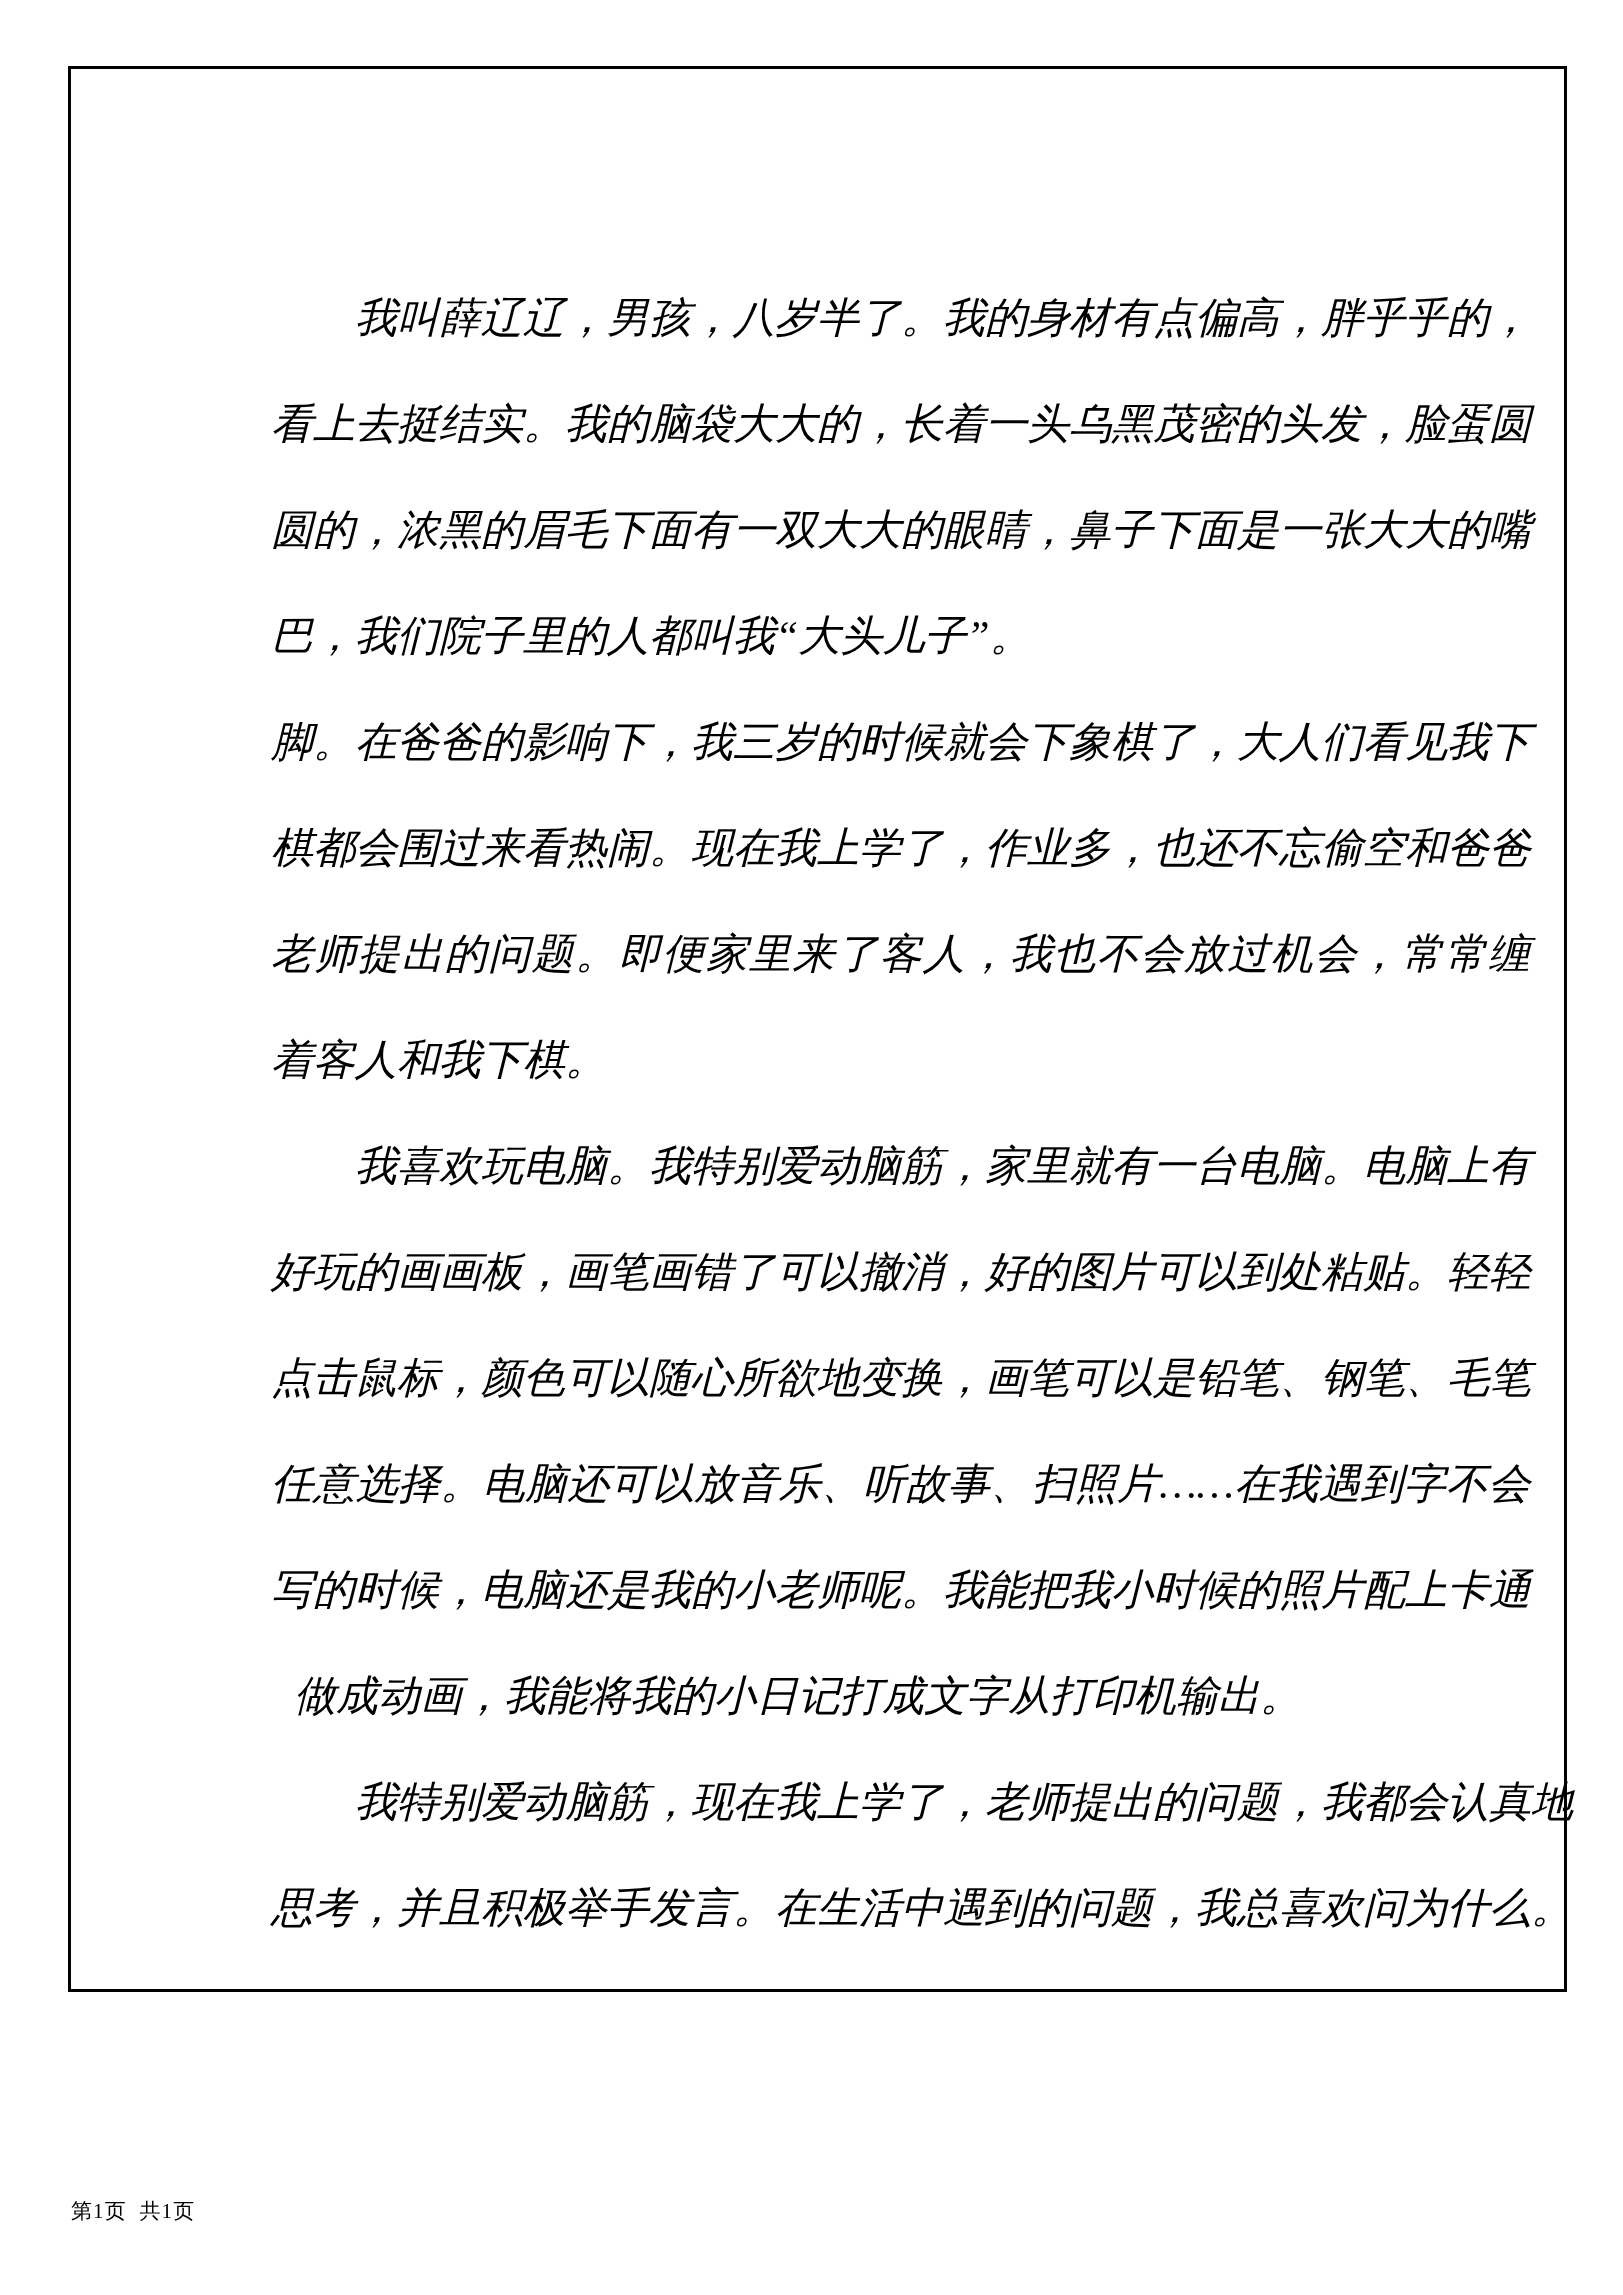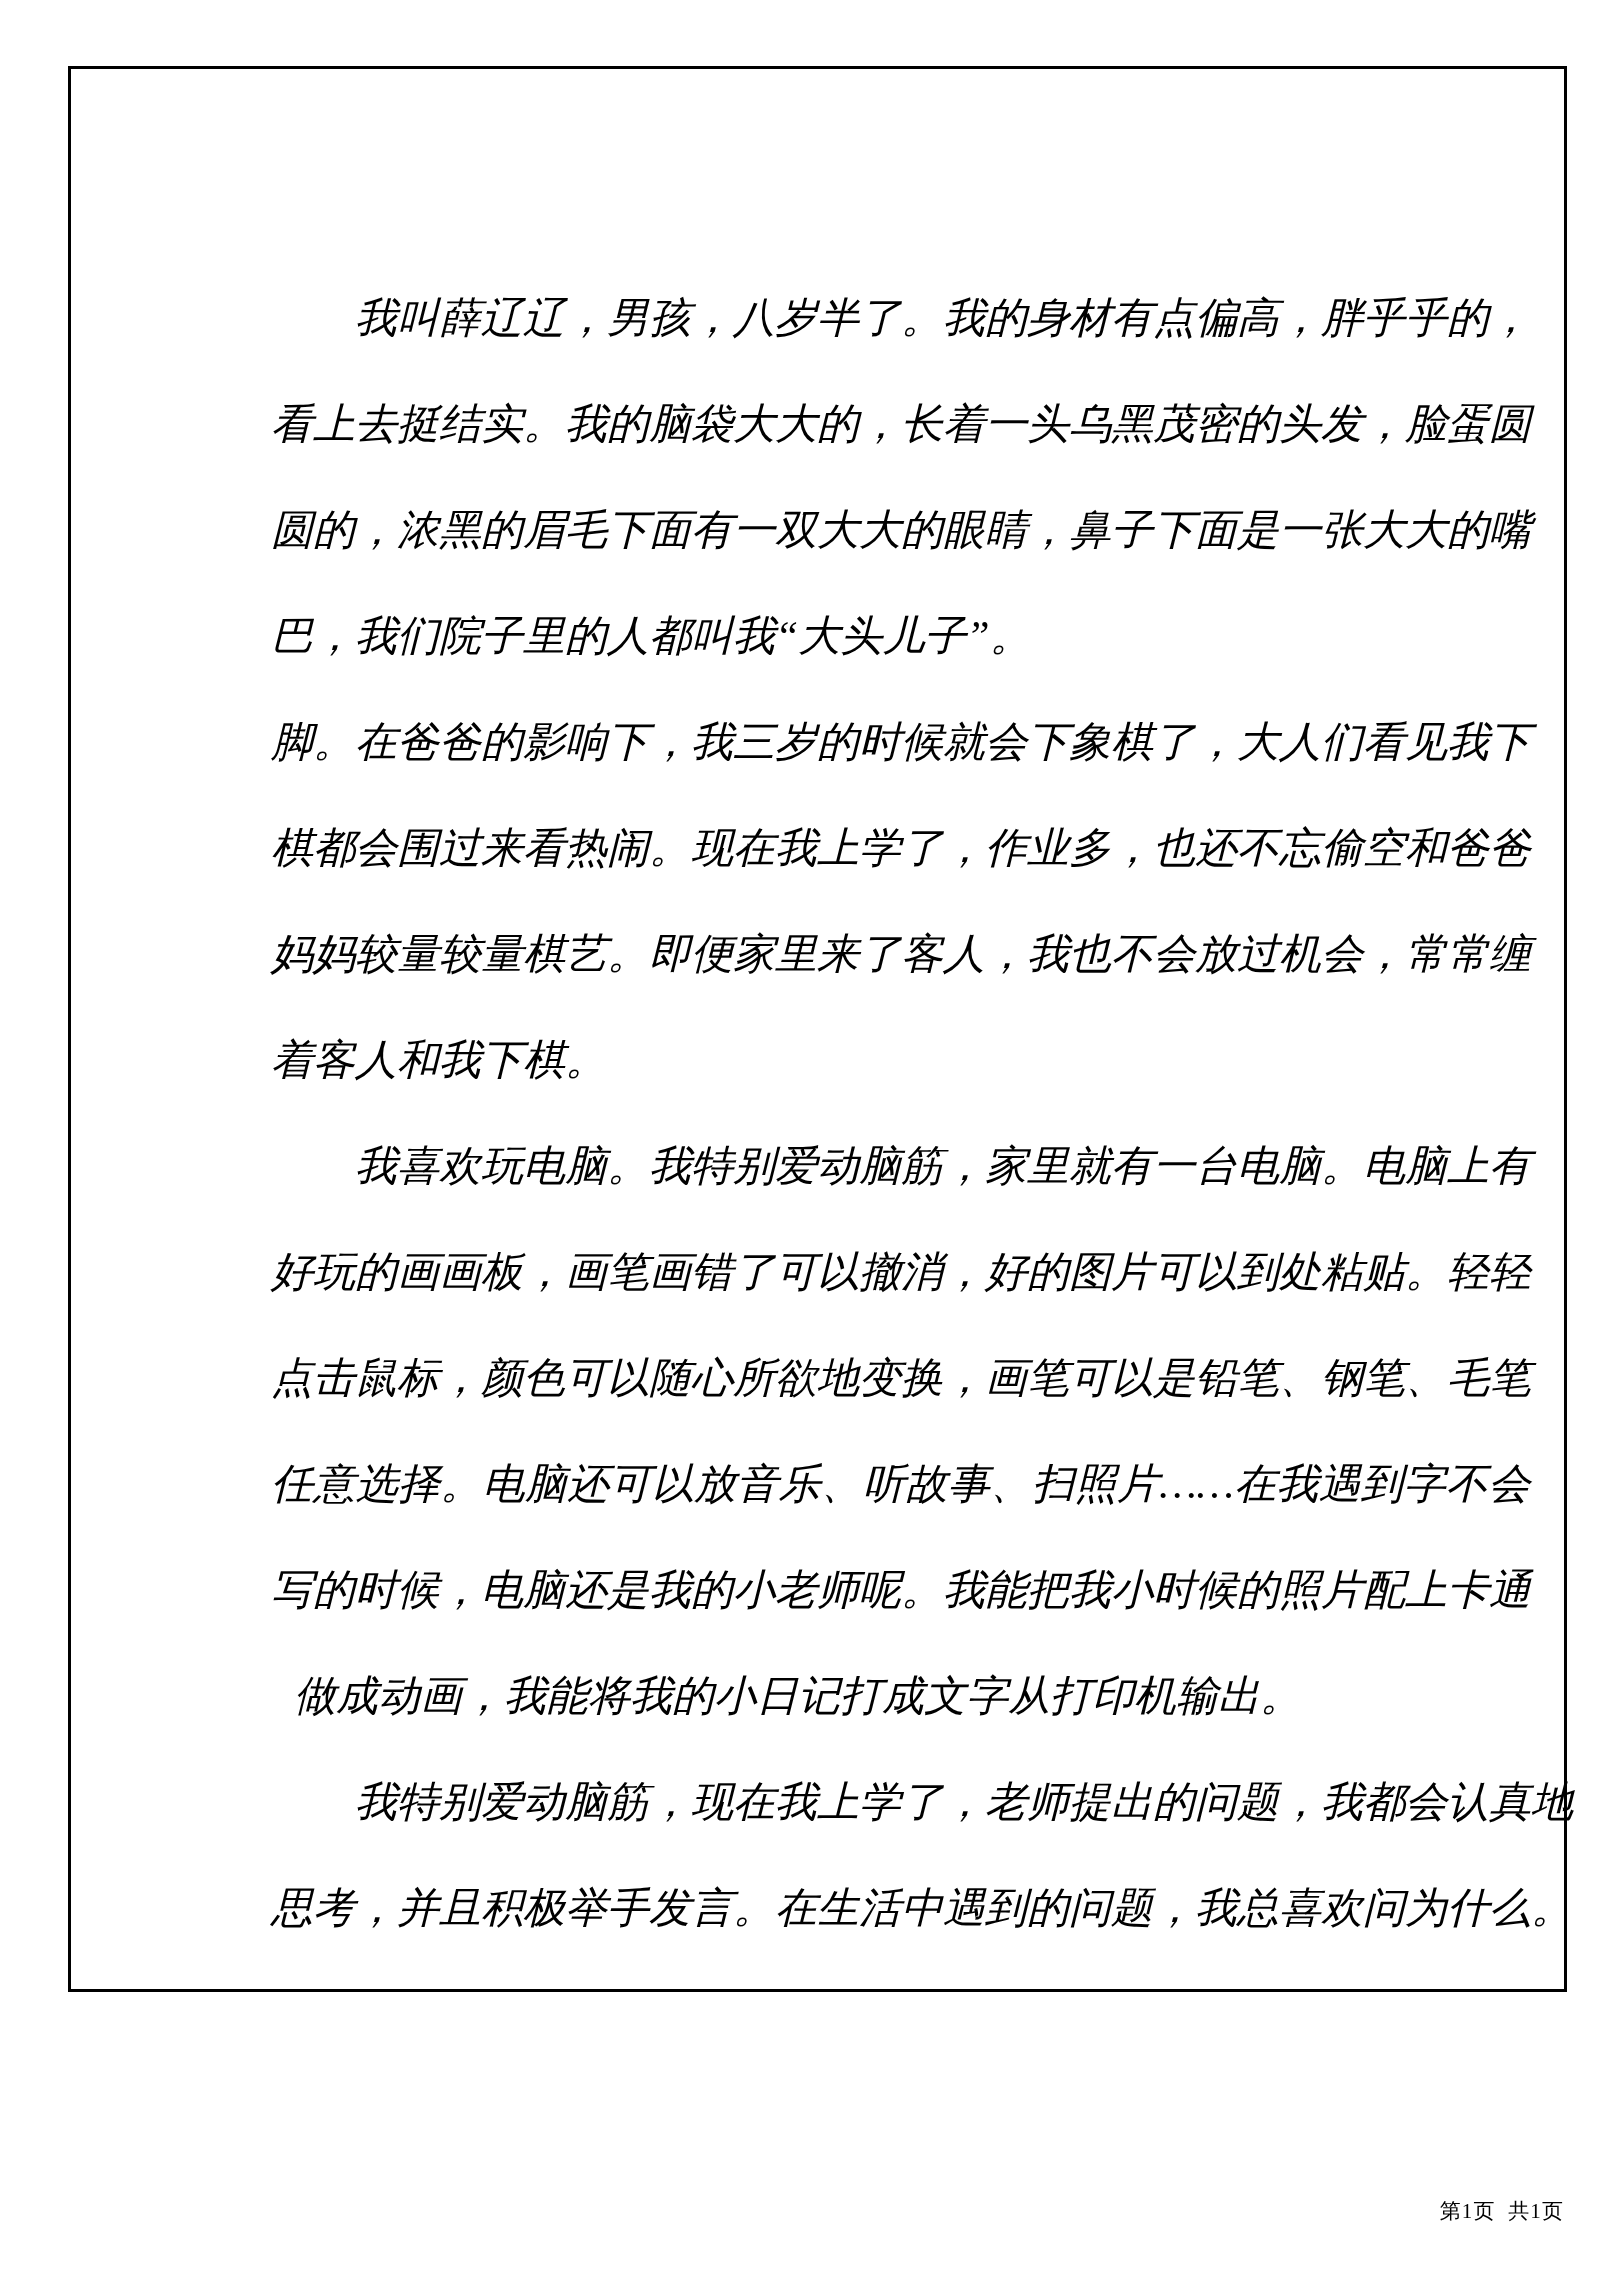--- a/index.html
+++ b/index.html
@@ -49,21 +49,21 @@
     text-indent: 84px;
   }
   .line.last-line {
     text-align-last: left;
   }
   .footer {
     position: absolute;
     left: 0;
     top: 2125px;
     width: 100%;
-    text-align: right;
+    text-align: left;
     font-size: 21px;
     line-height: 34px;
     font-style: normal;
     white-space: pre;
     letter-spacing: 1.1px;
   }
 </style>
 </head>
 <body>
 
@@ -75,21 +75,21 @@
       <p class="para">
         <span class="line first-line" style="display: block;">我叫薛辽辽，男孩，八岁半了。我的身材有点偏高，胖乎乎的，</span>
         <span class="line" style="display: block;">看上去挺结实。我的脑袋大大的，长着一头乌黑茂密的头发，脸蛋圆</span>
         <span class="line" style="display: block;">圆的，浓黑的眉毛下面有一双大大的眼睛，鼻子下面是一张大大的嘴</span>
         <span class="line last-line" style="display: block;">巴，我们院子里的人都叫我“大头儿子”。</span>
       </p>
 
       <p class="para">
         <span class="line" style="display: block;">脚。在爸爸的影响下，我三岁的时候就会下象棋了，大人们看见我下</span>
         <span class="line" style="display: block;">棋都会围过来看热闹。现在我上学了，作业多，也还不忘偷空和爸爸</span>
-        <span class="line" style="display: block;">妈妈较量较量棋艺。即便家里来了客人，我也不会放过机会，常常缠</span>
+        <span class="line" style="display: block;">老师提出的问题。即便家里来了客人，我也不会放过机会，常常缠</span>
         <span class="line last-line" style="display: block;">着客人和我下棋。</span>
       </p>
 
       <p class="para">
         <span class="line first-line" style="display: block;">我喜欢玩电脑。我特别爱动脑筋，家里就有一台电脑。电脑上有</span>
         <span class="line" style="display: block;">好玩的画画板，画笔画错了可以撤消，好的图片可以到处粘贴。轻轻</span>
         <span class="line" style="display: block;">点击鼠标，颜色可以随心所欲地变换，画笔可以是铅笔、钢笔、毛笔</span>
         <span class="line" style="display: block;">任意选择。电脑还可以放音乐、听故事、扫照片……在我遇到字不会</span>
         <span class="line" style="display: block;">写的时候，电脑还是我的小老师呢。我能把我小时候的照片配上卡通</span>
         <span class="line last-line" style="display: block; margin-left: 23px;">做成动画，我能将我的小日记打成文字从打印机输出。</span>

